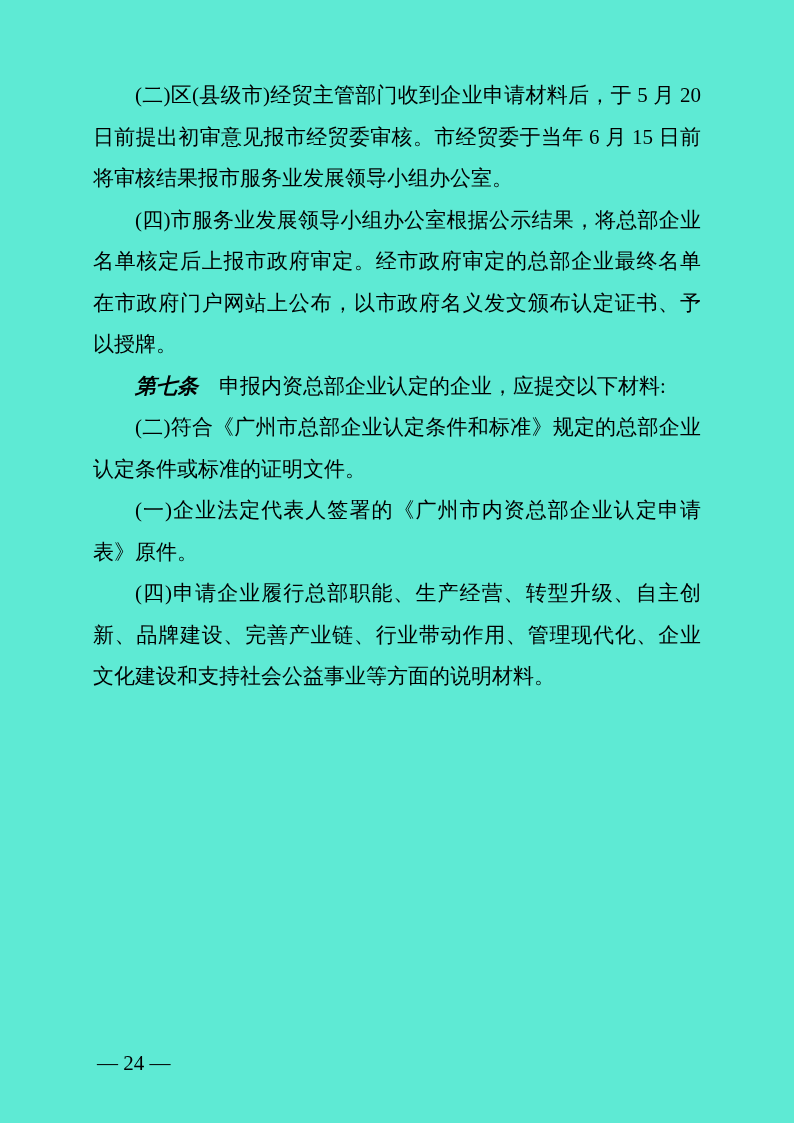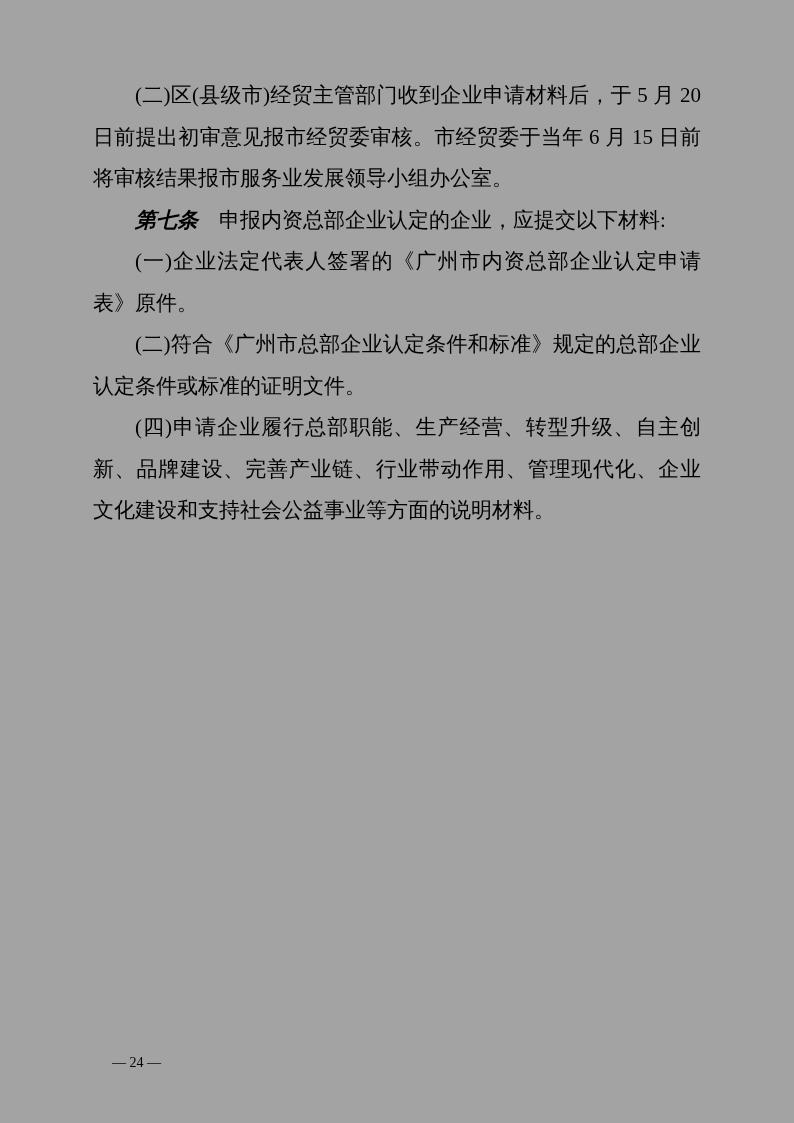--- a/index.html
+++ b/index.html
@@ -11,21 +11,21 @@
     height: 1123px;
     background: #ffffff;
     position: relative;
     font-family: "Liberation Serif", "DejaVu Serif", serif;
     color: #000000;
     overflow: hidden;
   }
   .page {
     position: absolute;
     inset: 0;
-    background: #a3a3a3;
+    background: #5eead4;
   }
   .content {
     position: absolute;
     left: 93px;
     top: 75px;
     width: 608px;
     font-size: 21px;
     line-height: 41.5px;
     text-align: justify;
     text-justify: inter-ideograph;
@@ -34,43 +34,44 @@
     margin: 0;
     padding: 0;
     text-indent: 2em;
   }
   .lead-bold {
     font-weight: bold;
     font-style: italic;
   }
   .footer {
     position: absolute;
-    left: 112px;
+    left: 97px;
     top: 1048px;
-    font-size: 14px;
+    font-size: 21px;
     line-height: 30px;
     color: #000000;
   }
 </style>
 </head>
 <body>
 
 <div class="page">
 
   <div class="content">
 
     <p class="para">(二)区(县级市)经贸主管部门收到企业申请材料后，于 5 月 20 日前提出初审意见报市经贸委审核。市经贸委于当年 6 月 15 日前将审核结果报市服务业发展领导小组办公室。</p>
 
 
+    <p class="para">(四)市服务业发展领导小组办公室根据公示结果，将总部企业名单核定后上报市政府审定。经市政府审定的总部企业最终名单在市政府门户网站上公布，以市政府名义发文颁布认定证书、予以授牌。</p>
 
     <p class="para"><span class="lead-bold">第七条</span><span>　申报内资总部企业认定的企业，应提交以下材料:</span></p>
 
+    <p class="para">(二)符合《广州市总部企业认定条件和标准》规定的总部企业认定条件或标准的证明文件。</p>
+
     <p class="para">(一)企业法定代表人签署的《广州市内资总部企业认定申请表》原件。</p>
-
-    <p class="para">(二)符合《广州市总部企业认定条件和标准》规定的总部企业认定条件或标准的证明文件。</p>
 
 
     <p class="para">(四)申请企业履行总部职能、生产经营、转型升级、自主创新、品牌建设、完善产业链、行业带动作用、管理现代化、企业文化建设和支持社会公益事业等方面的说明材料。</p>
 
   </div>
 
   <div class="footer">— 24 —</div>
 
 </div>
 

